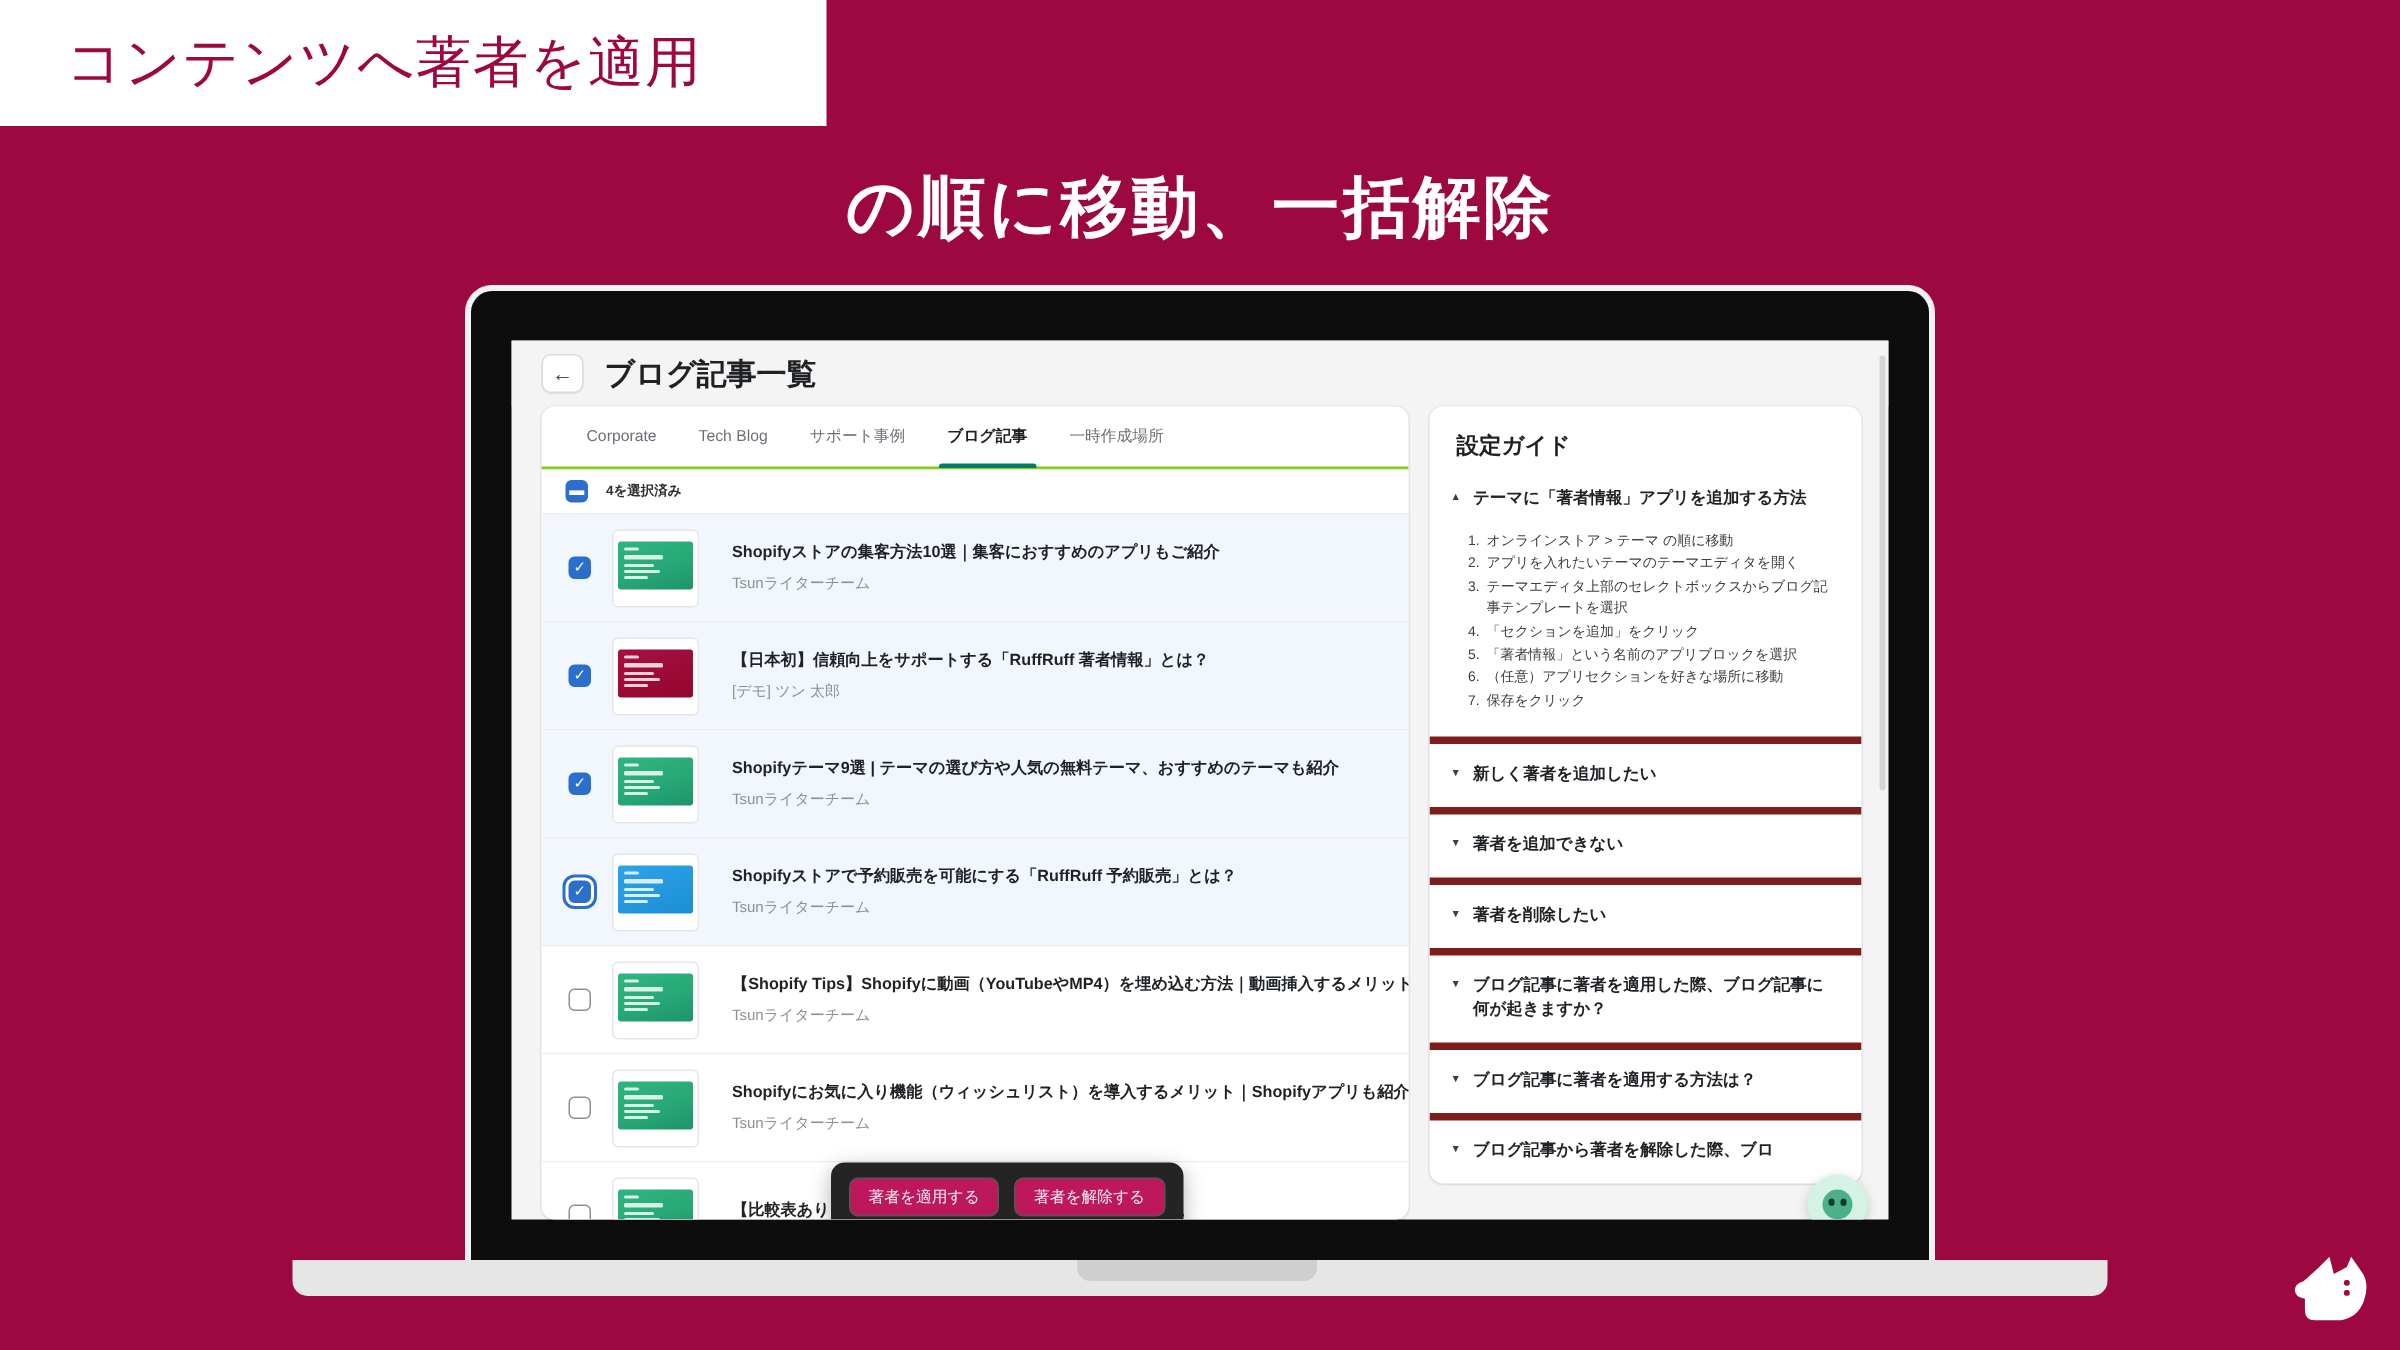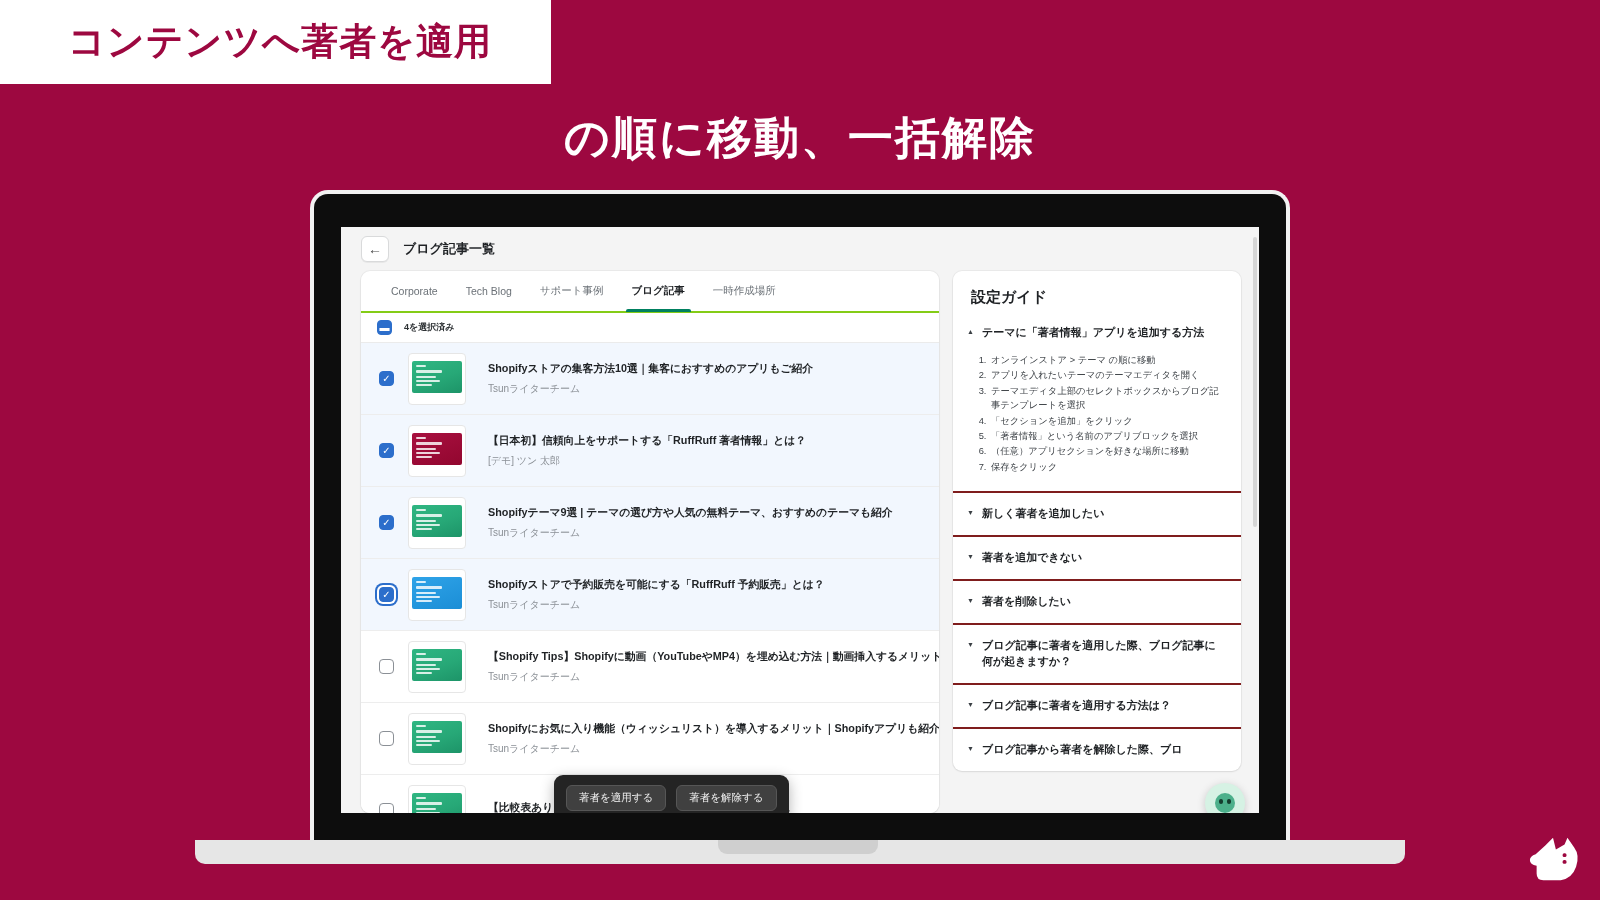--- a/index.html
+++ b/index.html
@@ -11,24 +11,24 @@
   body { background: #9d0840; position: relative; }
 
   
   .promo-badge {
     position: absolute; left: 0; top: 0;
     width: 551px; height: 84px;
     background: #ffffff;
     display: flex; align-items: center;
   }
   .promo-badge-text {
-    margin-left: 68px;
+    margin-left: 44px;
     color: #9d0840;
     font-size: 37px;
-    font-weight: 700;
+    font-weight: 400;
     letter-spacing: 1px;
     white-space: nowrap;
   }
   .promo-title {
     position: absolute; left: 0; top: 108px; width: 1600px;
     text-align: center;
     color: #ffffff;
     font-size: 45px;
     font-weight: 700;
     letter-spacing: 2px;
@@ -78,21 +78,21 @@
     width: 28px; height: 26px;
     border: 1px solid #d9dadb;
     background: #fff;
     border-radius: 6px;
     display: flex; align-items: center; justify-content: center;
     color: #4a4a4a; font-size: 14px;
     box-shadow: 0 1px 0 rgba(0,0,0,.05);
   }
   .app-title {
     margin-left: 14px;
-    font-size: 13px; font-weight: 700; color: #1f2225;
+    font-size: 20px; font-weight: 700; color: #1f2225;
   }
 
   .app-body {
     display: flex;
     gap: 14px;
     padding: 0 16px 0 20px;
     height: 542px;
   }
 
   
@@ -184,21 +184,21 @@
   .action-bar {
     position: absolute;
     left: 193px; bottom: -8px;
     background: #242424;
     border-radius: 9px;
     padding: 10px 12px;
     display: flex; gap: 10px;
     box-shadow: 0 4px 14px rgba(0,0,0,.3);
   }
   .action-btn {
-    background: #404040;
+    background: #be185d;
     color: #f2f2f2;
     border: 1px solid #565656;
     border-radius: 6px;
     padding: 5px 12px;
     font-size: 10.5px;
     white-space: nowrap;
   }
 
   
   .guide-card {
@@ -208,21 +208,21 @@
     box-shadow: 0 0 0 1px rgba(0,0,0,.04), 0 1px 2px rgba(0,0,0,.08);
     overflow: hidden;
     position: relative;
     align-self: flex-start;
     max-height: 542px;
   }
   .guide-title {
     font-size: 15px; font-weight: 700; color: #1f2225;
     padding: 17px 18px 14px;
   }
-  .acc { border-top: 2px solid #7f1d1d; padding: 13px 18px 13px 14px; }
+  .acc { border-top: 5px solid #7f1d1d; padding: 13px 18px 13px 14px; }
   .acc:first-of-type { border-top: none; padding-top: 4px; }
   .acc-head { display: flex; align-items: flex-start; gap: 8px; }
   .caret { font-size: 7px; color: #3a3f44; line-height: 14px; flex: none; }
   .acc-label { font-size: 11px; font-weight: 700; color: #1f2225; line-height: 1.45; }
   .acc-steps { margin: 12px 0 4px 22px; padding: 0; }
   .acc-steps li {
     font-size: 9.3px; color: #3a3f44; line-height: 1.55;
     margin-bottom: 1px; padding-left: 2px;
   }
 

